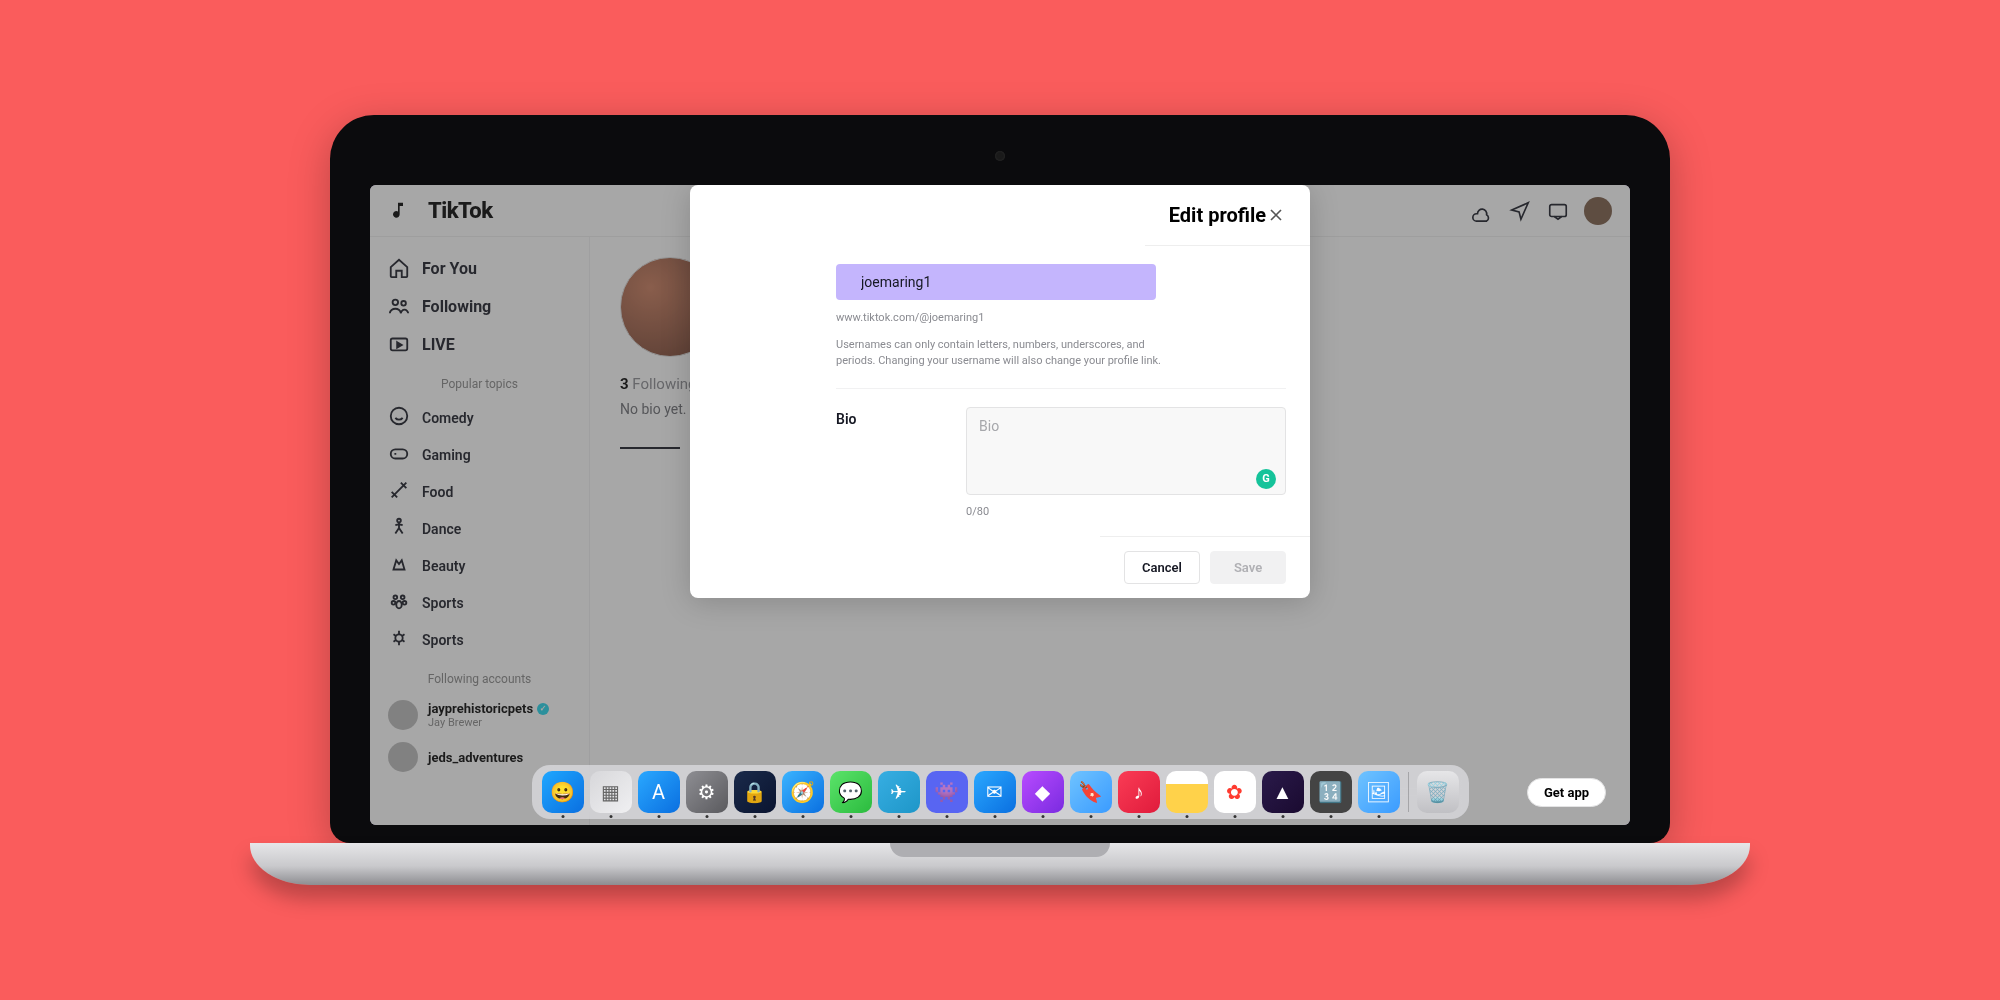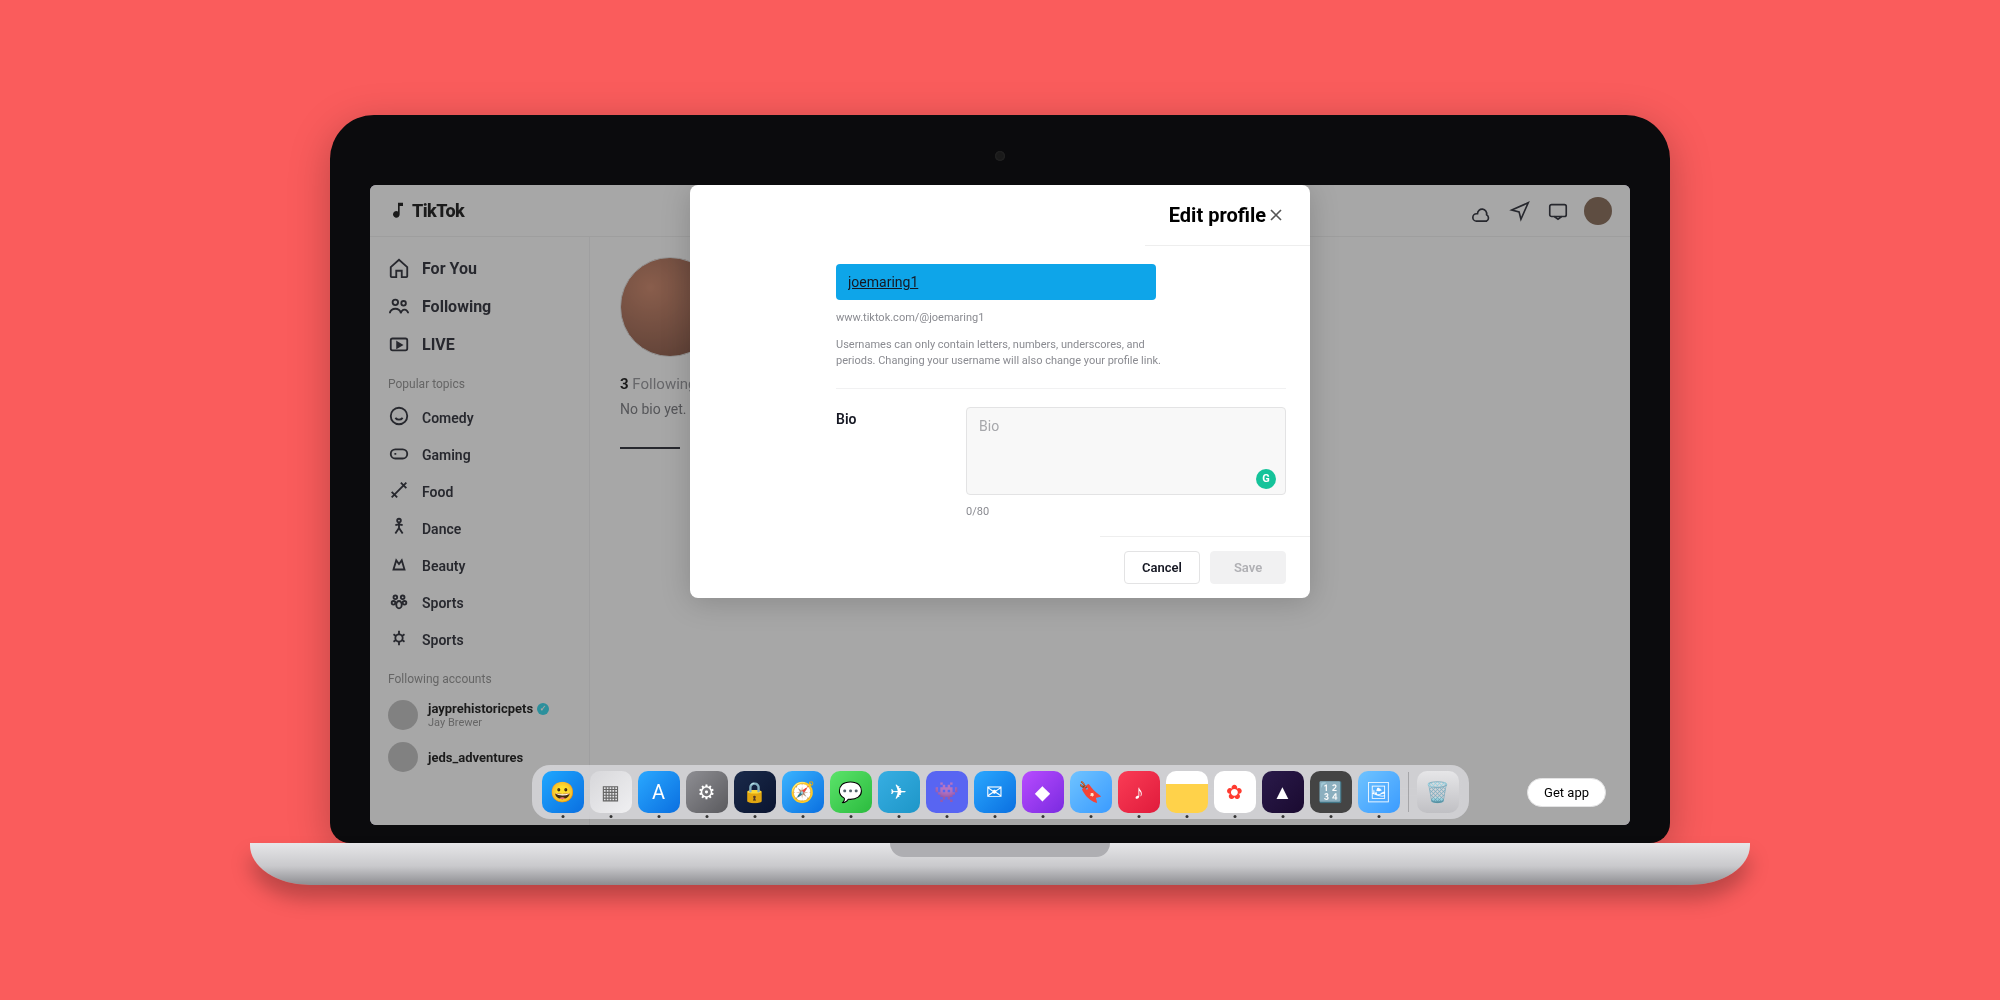--- a/index.html
+++ b/index.html
@@ -9,66 +9,66 @@
 .laptop { position: relative; width: 1340px; }
 .lid { background: #0b0b0d; border-radius: 44px 44px 20px 20px; padding: 70px 40px 18px; box-shadow: 0 10px 40px rgba(0,0,0,0.25); position: relative; }
 .lid::before { content: ""; position: absolute; top: 36px; left: 50%; transform: translateX(-50%); width: 10px; height: 10px; background: #1a1a1a; border-radius: 50%; box-shadow: inset 0 0 2px #333; }
 .screen { width: 1260px; height: 640px; background: #4a3a6a; border-radius: 6px; overflow: hidden; position: relative; }
 .base { height: 42px; background: linear-gradient(to bottom, #e6e6e8 0%, #c9c9cc 55%, #8d8d91 100%); border-radius: 0 0 60px 60px / 0 0 40px 40px; margin: 0 -80px; position: relative; box-shadow: 0 14px 20px rgba(0,0,0,0.25); }
 .base::before { content: ""; position: absolute; top: 0; left: 50%; transform: translateX(-50%); width: 220px; height: 14px; background: #aeaeb2; border-radius: 0 0 14px 14px; }
 
 
 .app { position: absolute; inset: 0; background: #fff; display: flex; flex-direction: column; }
 .topbar { height: 52px; display: flex; align-items: center; padding: 0 18px; border-bottom: 1px solid #eee; gap: 14px; }
-.logo { display: flex; align-items: center; gap: 4px; font-weight: 800; font-size: 18px; letter-spacing: -0.5px; }
+.logo { display: flex; align-items: center; gap: 20px; font-weight: 800; font-size: 22px; letter-spacing: -0.5px; }
 .music-note { width: 20px; height: 20px; }
 .spacer { flex: 1; }
 .topicon { width: 24px; height: 24px; color: #161823; display: flex; align-items: center; justify-content: center; }
 .avatar-small { width: 28px; height: 28px; border-radius: 50%; background: #7a5b46; }
 
 .body { flex: 1; display: flex; min-height: 0; position: relative; }
 .sidebar { width: 220px; padding: 12px 10px; border-right: 1px solid #f1f1f2; overflow: hidden; }
 .navitem { display: flex; align-items: center; gap: 12px; padding: 8px 8px; font-weight: 700; font-size: 16px; color: #161823; cursor: pointer; }
 .navitem svg, .navitem .icn { width: 22px; height: 22px; flex-shrink: 0; }
-.section-label { font-size: 12px; color: #888; padding: 14px 8px 8px; }
+.section-label { font-size: 12px; color: #888; padding: 14px 8px 8px; text-align: center; }
 .topicitem { display: flex; align-items: center; gap: 12px; padding: 6px 8px; font-weight: 600; font-size: 14px; color: #161823; cursor: pointer; }
 .follow-acct { display: flex; align-items: center; gap: 10px; padding: 6px 8px; cursor: pointer; }
 .follow-acct .ava { width: 30px; height: 30px; border-radius: 50%; background: #bbb; flex-shrink: 0; }
 .follow-acct .name { font-weight: 700; font-size: 13px; display: flex; align-items: center; gap: 4px; }
 .follow-acct .sub { font-size: 11px; color: #888; }
 .verify { width: 12px; height: 12px; background: #20d5ec; border-radius: 50%; display: inline-flex; align-items: center; justify-content: center; color: #fff; font-size: 8px; }
 
 .main { flex: 1; padding: 20px 30px; position: relative; }
 .profile-head { display: flex; align-items: center; gap: 20px; }
 .profile-ava { width: 100px; height: 100px; border-radius: 50%; background: radial-gradient(circle at 30% 30%, #c97a5a, #6a3a2a); border: 1px solid #ddd; }
 .stats { margin-top: 18px; font-size: 15px; }
 .stats strong { font-weight: 700; }
 .stats span { color: #8a8b91; margin-right: 14px; }
 .nobio { margin-top: 8px; color: #6b6c72; font-size: 14px; }
 .tab-underline { margin-top: 30px; width: 60px; border-bottom: 2px solid #161823; }
 
-.getapp { position: absolute; right: 24px; bottom: 18px; background: #fff; border: 1px solid #e3e3e4; border-radius: 20px; padding: 6px 16px; font-size: 13px; font-weight: 400; cursor: pointer; }
+.getapp { position: absolute; right: 24px; bottom: 18px; background: #fff; border: 1px solid #e3e3e4; border-radius: 20px; padding: 6px 16px; font-size: 13px; font-weight: 700; cursor: pointer; }
 
 
 .dim { position: absolute; inset: 0; background: rgba(60,60,60,0.45); }
 
 
 .modal { position: absolute; top: 0; left: 50%; transform: translateX(-50%); width: 620px; background: #fff; border-radius: 8px; box-shadow: 0 4px 30px rgba(0,0,0,0.18); display: flex; flex-direction: column; max-height: 620px; align-items: flex-end; }
 .modal-header { display: flex; align-items: center; justify-content: space-between; padding: 18px 24px; border-bottom: 1px solid #eee; }
 .modal-title { font-size: 20px; font-weight: 700; }
 .close { width: 20px; height: 20px; cursor: pointer; color: #555; }
 .modal-body { flex: 1; padding: 0 24px; overflow: auto; }
 .row { display: flex; padding: 18px 0; border-bottom: 1px solid #f1f1f2; gap: 20px; }
 .row:last-child { border-bottom: none; }
 .row-label { width: 110px; font-size: 14px; font-weight: 600; color: #161823; padding-top: 4px; }
 .row-body { flex: 1; }
 .photo-wrap { position: relative; width: 88px; height: 88px; margin: 0 auto; }
 .photo { width: 88px; height: 88px; border-radius: 50%; background: radial-gradient(circle at 30% 30%, #c97a5a, #5a2f22); }
 .edit-badge { position: absolute; bottom: 0; right: -4px; width: 26px; height: 26px; border-radius: 50%; background: #fff; border: 1px solid #e3e3e4; display: flex; align-items: center; justify-content: center; cursor: pointer; }
-.text-input { width: 320px; background: #0ea5e9; border: none; border-radius: 4px; padding: 10px 12px; font-size: 14px; color: #161823; text-decoration: underline; }
+.text-input { width: 320px; background: #c4b5fd; border: none; border-radius: 4px; padding: 10px 25px; font-size: 14px; color: #161823; }
 .helper { font-size: 11px; color: #8a8b91; margin-top: 10px; line-height: 1.5; max-width: 340px; }
 .bio-area { width: 320px; height: 88px; background: #f8f8f8; border: 1px solid #e3e3e4; border-radius: 4px; padding: 10px 12px; font-size: 14px; color: #161823; resize: none; position: relative; }
 .bio-wrap { position: relative; width: 320px; }
 .gram { position: absolute; right: 10px; bottom: 10px; width: 20px; height: 20px; background: #15c39a; border-radius: 50%; display: flex; align-items: center; justify-content: center; color: #fff; font-size: 11px; font-weight: 700; }
 .charcount { font-size: 11px; color: #8a8b91; margin-top: 6px; }
 .modal-footer { display: flex; justify-content: flex-end; gap: 10px; padding: 14px 24px; border-top: 1px solid #eee; }
 .btn { min-width: 76px; padding: 8px 16px; border-radius: 4px; font-size: 13px; font-weight: 600; cursor: pointer; text-align: center; }
 .btn-cancel { background: #fff; border: 1px solid #e3e3e4; color: #161823; }
 .btn-save { background: #f1f1f2; border: 1px solid #f1f1f2; color: #b0b0b4; cursor: not-allowed; }
 

